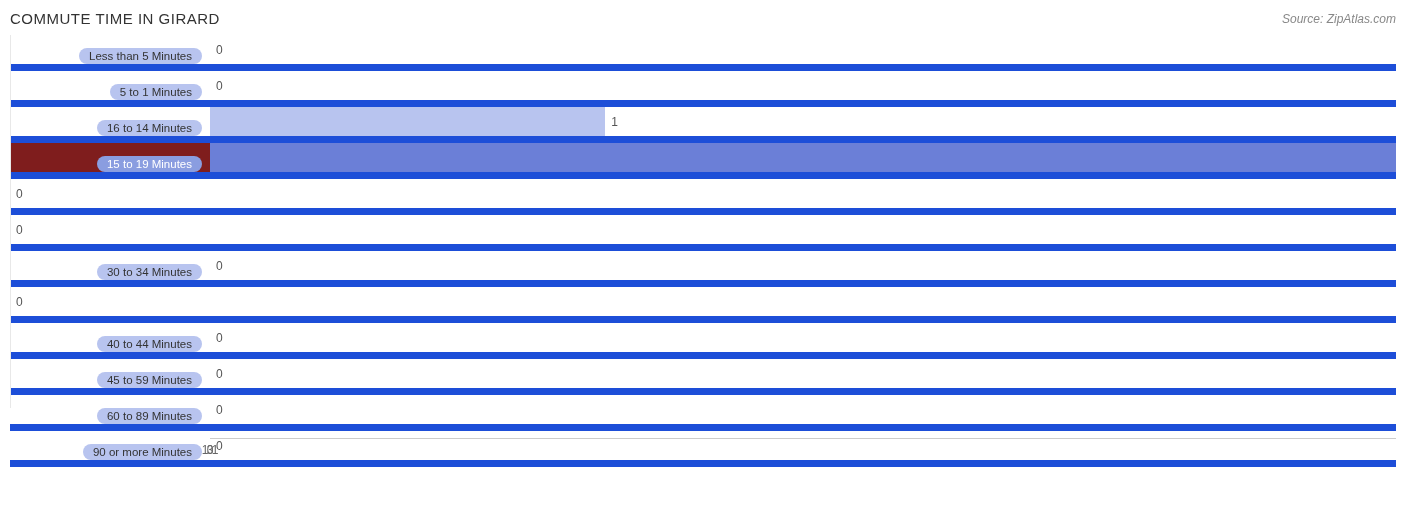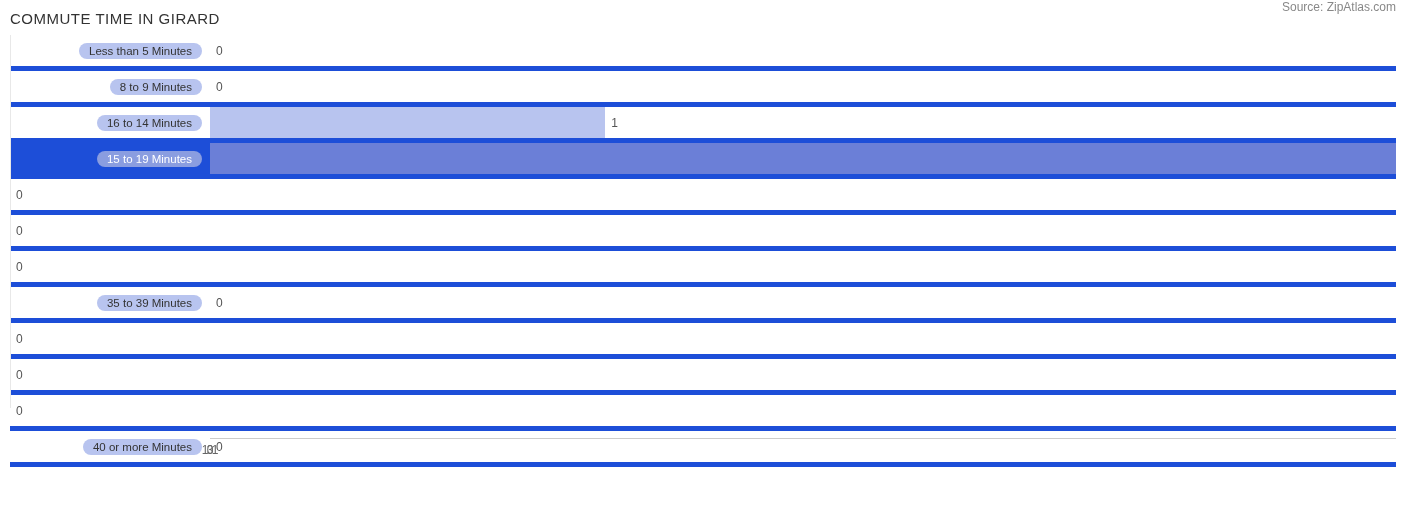--- a/index.html
+++ b/index.html
@@ -19,46 +19,47 @@
     }
     .chart-title {
       font-size: 15px;
       font-weight: normal;
       color: #333;
       margin-bottom: 8px;
       letter-spacing: 0.5px;
     }
     .source {
       position: absolute;
-      top: 0;
+      top: 12px;
       right: 10px;
       font-size: 12px;
       color: #888;
+      font-style: italic;
     }
     .chart-area {
       position: relative;
       width: 100%;
       height: calc(100% - 30px);
     }
     .bars-section {
       position: absolute;
       top: 0;
       left: 0;
       right: 0;
       bottom: 30px;
     }
     .bar-row {
       display: flex;
-      align-items: center;
+      align-items: flex-end;
       height: 36px;
-      border-bottom: 5px solid #1d4ed8;
+      border-bottom: 7px solid #1d4ed8;
       position: relative;
     }
     .bar-row.highlighted {
-      background: #1d4ed8;
+      background: #7f1d1d;
     }
     .bar-label {
       width: 200px;
       flex-shrink: 0;
       font-size: 12px;
       color: #555;
       text-align: right;
       padding-right: 8px;
       z-index: 2;
       position: relative;
@@ -138,21 +139,21 @@
     <div class="bars-section" id="bars-section">
     <div class="grid-line"></div>
         <div class="grid-line"></div>
         <div class="bar-row">
           <div class="bar-label"><span class="bar-label-pill">Less than 5 Minutes</span></div>
           <div class="bar-track">
             <div class="bar-value" style="left: calc(0% + 6px);">0</div>
           </div>
         </div>
         <div class="bar-row">
-          <div class="bar-label"><span class="bar-label-pill">8 to 9 Minutes</span></div>
+          <div class="bar-label"><span class="bar-label-pill">5 to 1 Minutes</span></div>
           <div class="bar-track">
             <div class="bar-value" style="left: calc(0% + 6px);">0</div>
           </div>
         </div>
         <div class="bar-row">
           <div class="bar-label"><span class="bar-label-pill">16 to 14 Minutes</span></div>
           <div class="bar-track">
             <div class="bar-fill" style="width: 33.3333%; background: rgb(184, 196, 239);"></div>
             <div class="bar-value" style="left: calc(33.3333% + 6px);">1</div>
           </div>
@@ -168,47 +169,50 @@
           <div class="bar-track">
             <div class="bar-value" style="left: calc(0% + 6px);">0</div>
           </div>
         </div>
         <div class="bar-row">
           <div class="bar-track">
             <div class="bar-value" style="left: calc(0% + 6px);">0</div>
           </div>
         </div>
         <div class="bar-row">
-          <div class="bar-track">
-            <div class="bar-value" style="left: calc(0% + 6px);">0</div>
-          </div>
-        </div>
-        <div class="bar-row">
-          <div class="bar-label"><span class="bar-label-pill">35 to 39 Minutes</span></div>
-          <div class="bar-track">
-            <div class="bar-value" style="left: calc(0% + 6px);">0</div>
-          </div>
-        </div>
-        <div class="bar-row">
-          <div class="bar-track">
-            <div class="bar-value" style="left: calc(0% + 6px);">0</div>
-          </div>
-        </div>
-        <div class="bar-row">
-          <div class="bar-track">
-            <div class="bar-value" style="left: calc(0% + 6px);">0</div>
-          </div>
-        </div>
-        <div class="bar-row">
-          <div class="bar-track">
-            <div class="bar-value" style="left: calc(0% + 6px);">0</div>
-          </div>
-        </div>
-        <div class="bar-row">
-          <div class="bar-label"><span class="bar-label-pill">40 or more Minutes</span></div>
+          <div class="bar-label"><span class="bar-label-pill">30 to 34 Minutes</span></div>
+          <div class="bar-track">
+            <div class="bar-value" style="left: calc(0% + 6px);">0</div>
+          </div>
+        </div>
+        <div class="bar-row">
+          <div class="bar-track">
+            <div class="bar-value" style="left: calc(0% + 6px);">0</div>
+          </div>
+        </div>
+        <div class="bar-row">
+          <div class="bar-label"><span class="bar-label-pill">40 to 44 Minutes</span></div>
+          <div class="bar-track">
+            <div class="bar-value" style="left: calc(0% + 6px);">0</div>
+          </div>
+        </div>
+        <div class="bar-row">
+          <div class="bar-label"><span class="bar-label-pill">45 to 59 Minutes</span></div>
+          <div class="bar-track">
+            <div class="bar-value" style="left: calc(0% + 6px);">0</div>
+          </div>
+        </div>
+        <div class="bar-row">
+          <div class="bar-label"><span class="bar-label-pill">60 to 89 Minutes</span></div>
+          <div class="bar-track">
+            <div class="bar-value" style="left: calc(0% + 6px);">0</div>
+          </div>
+        </div>
+        <div class="bar-row">
+          <div class="bar-label"><span class="bar-label-pill">90 or more Minutes</span></div>
           <div class="bar-track">
             <div class="bar-value" style="left: calc(0% + 6px);">0</div>
           </div>
         </div>
       </div>
     <div class="x-axis" id="x-axis">
     <div class="x-tick">0</div>
         <div class="x-tick">1.1</div>
         <div class="x-tick">3</div>
       </div>

